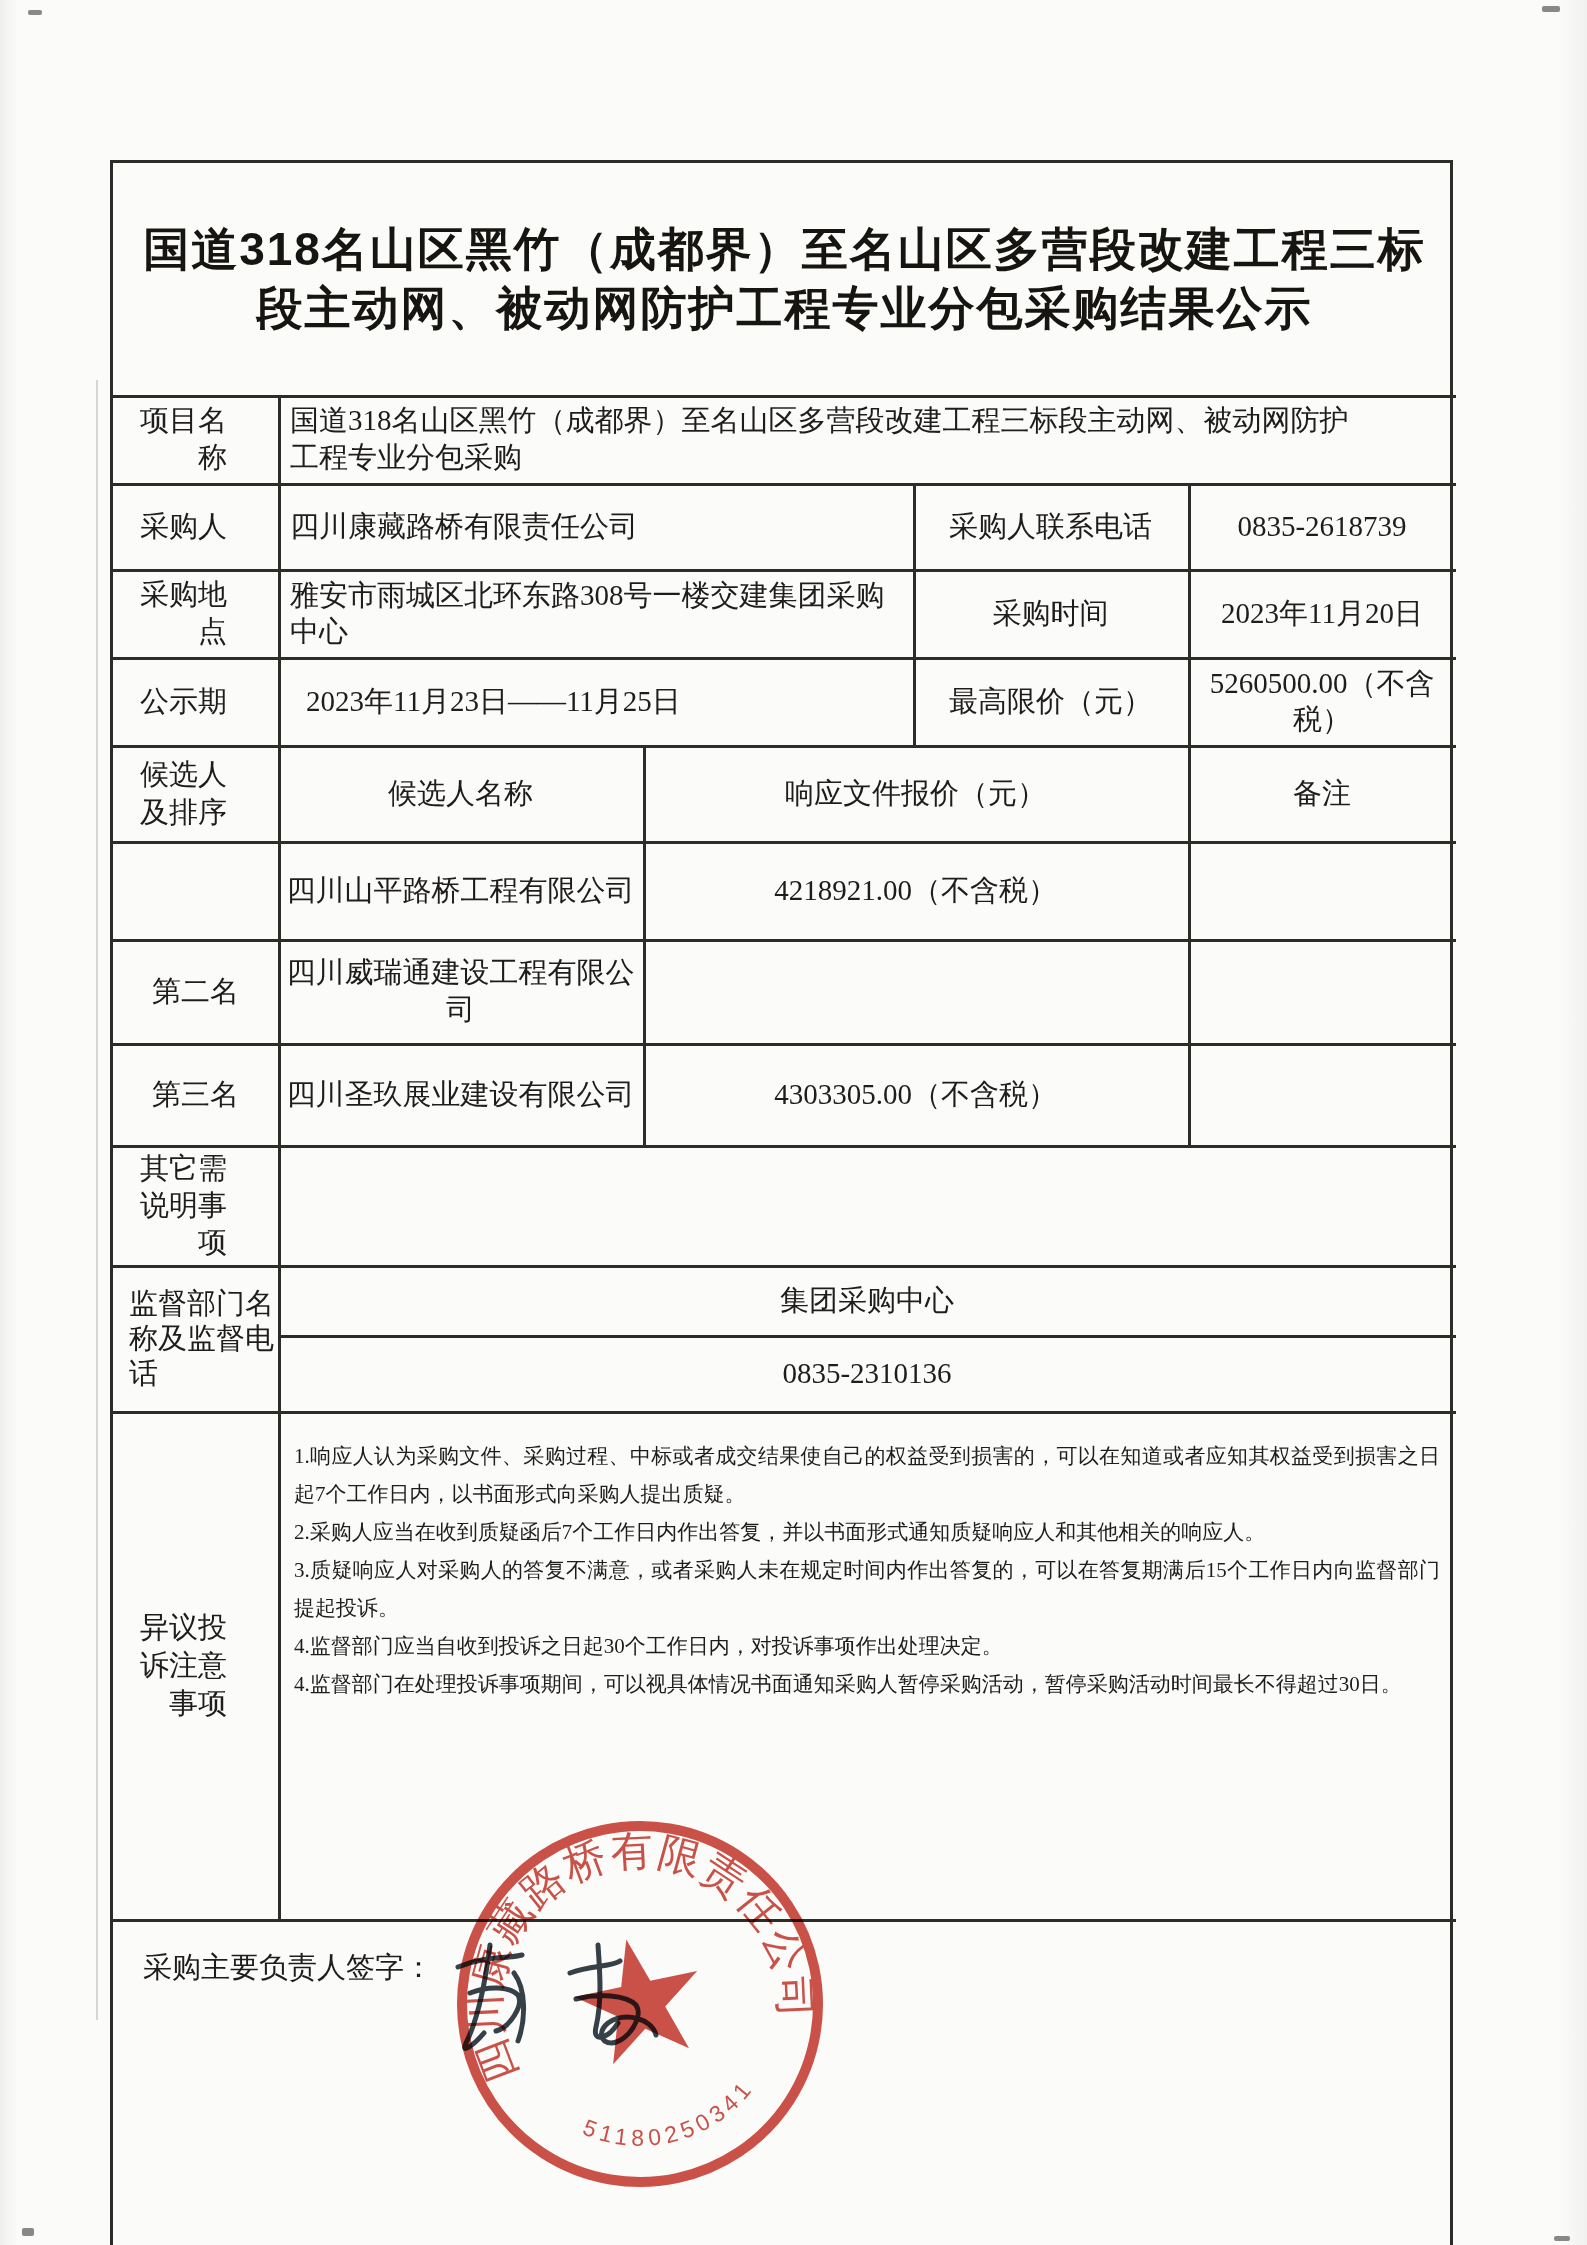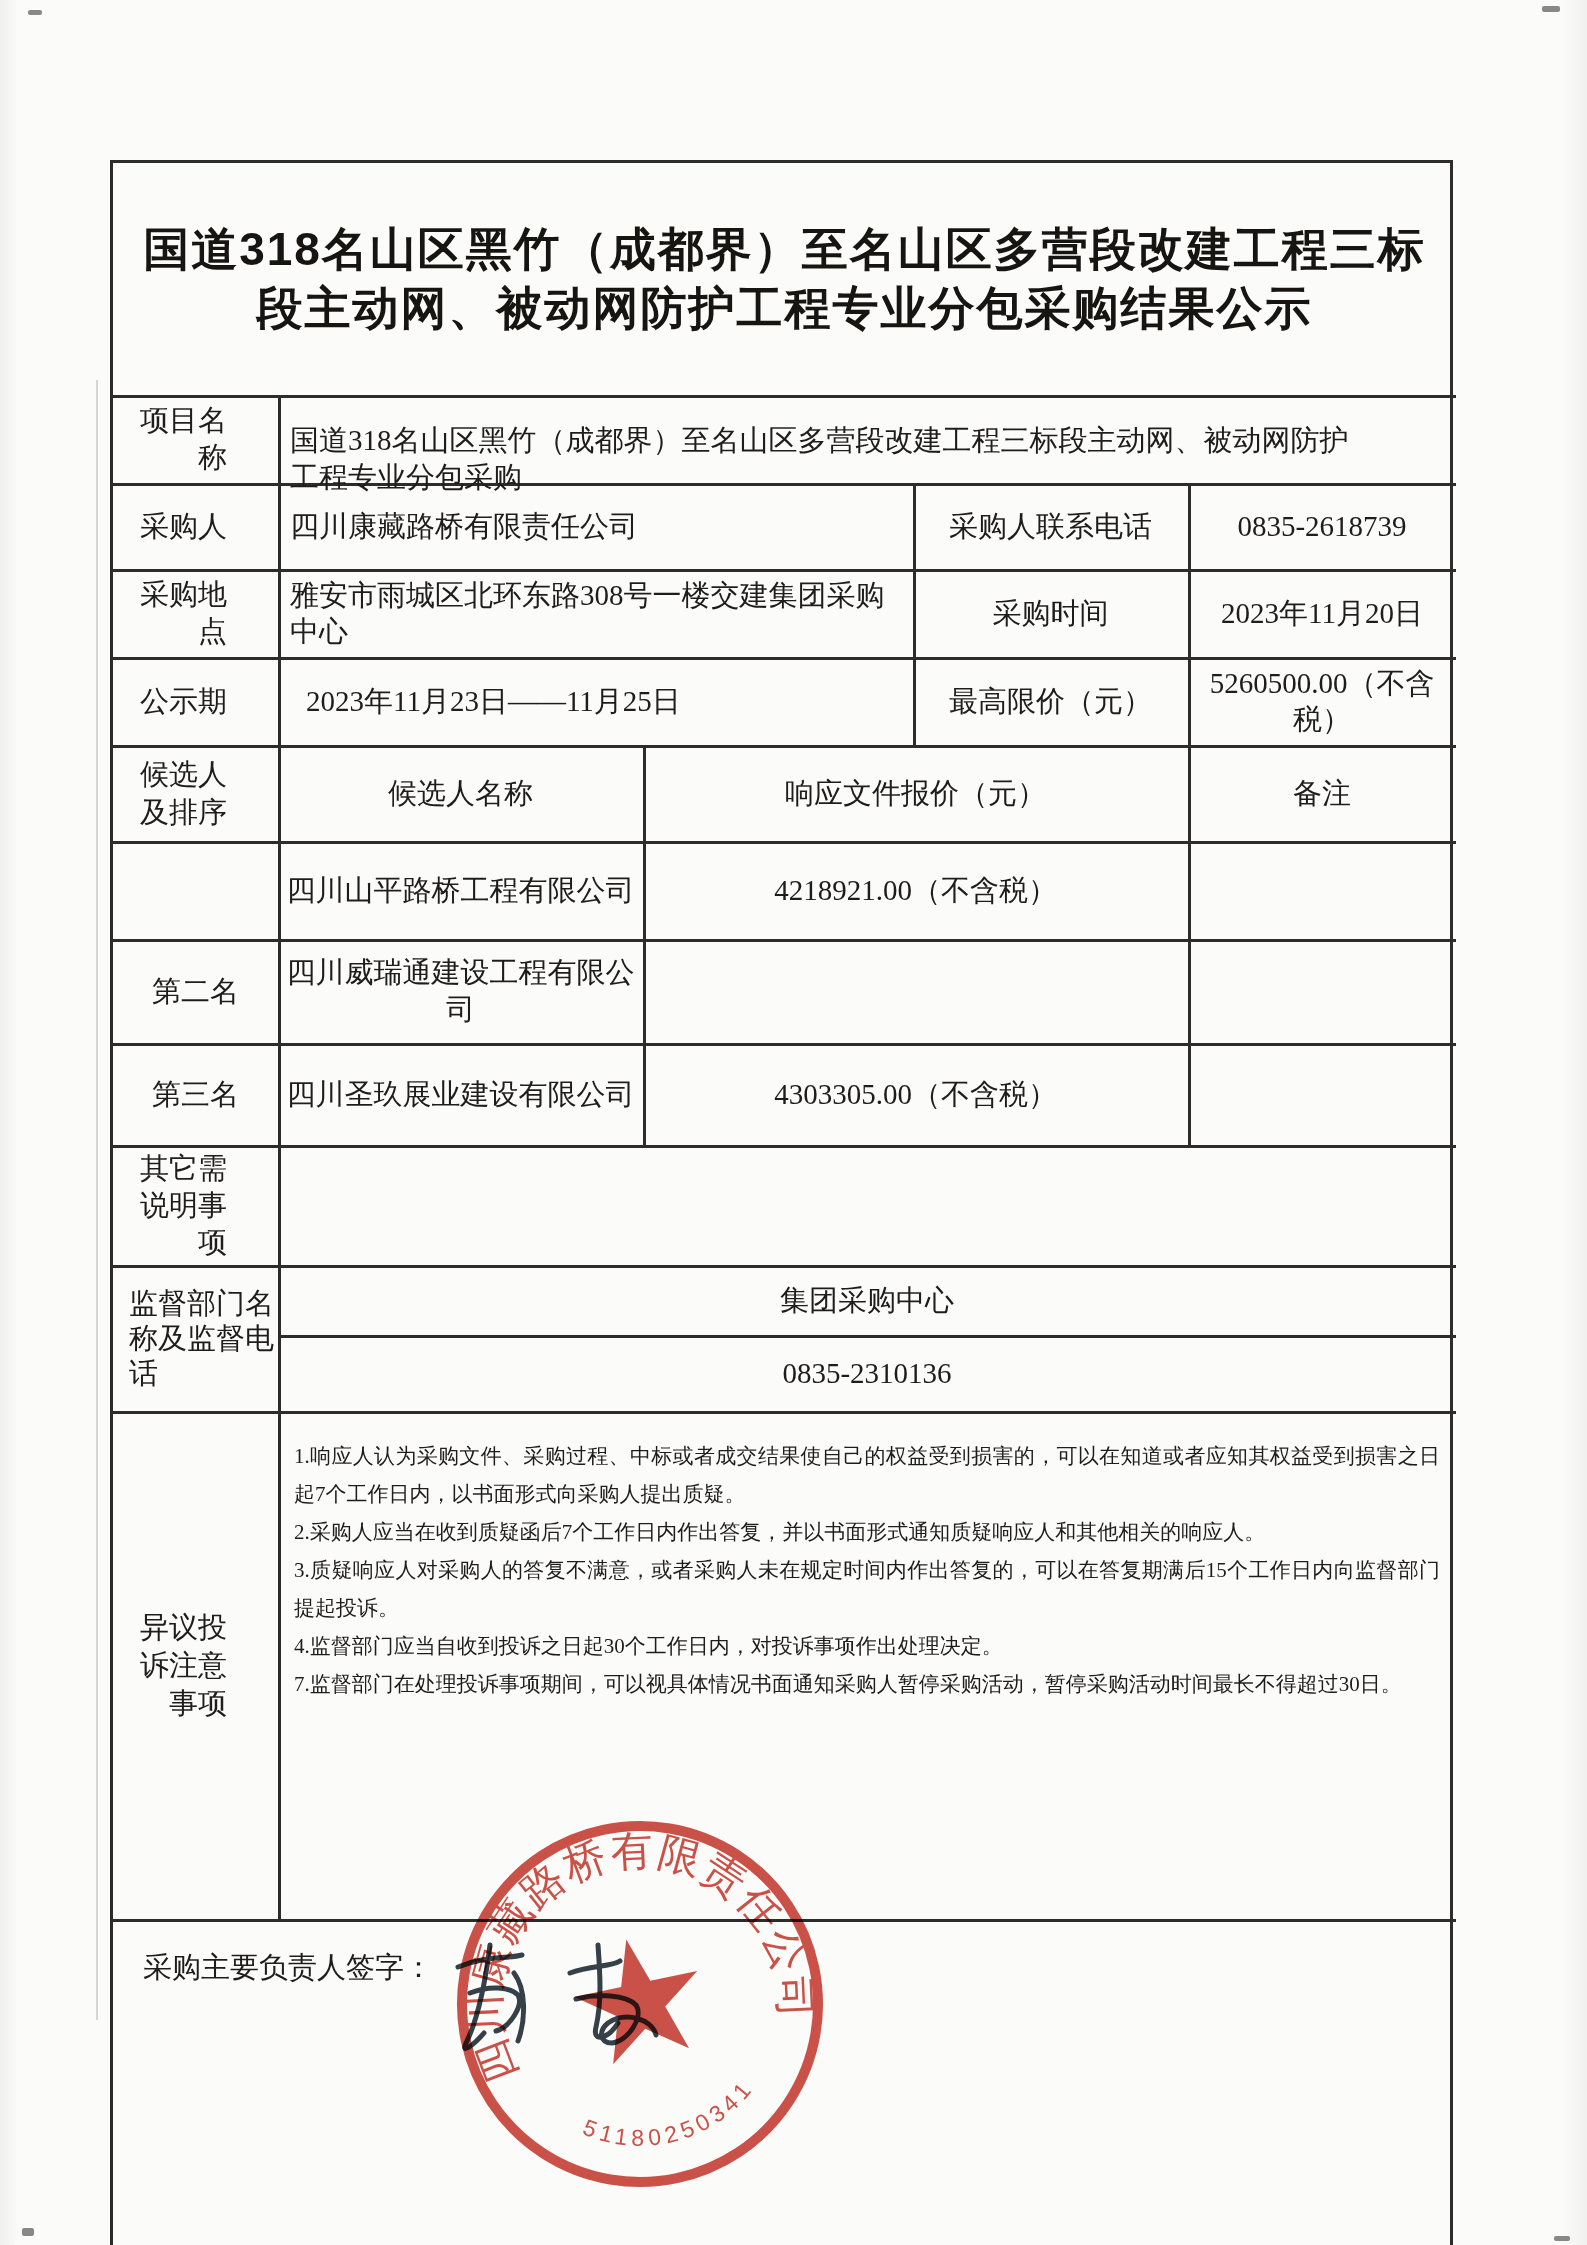--- a/index.html
+++ b/index.html
@@ -68,21 +68,21 @@
   <div class="vline" style="left:1075px;top:320px;height:662px;"></div>
 
   <div class="cell title-cell" style="left:0;top:0;width:1343px;height:232px;">
     <div>国道318名山区黑竹（成都界）至名山区多营段改建工程三标</div>
     <div>段主动网、被动网防护工程专业分包采购结果公示</div>
   </div>
 
   <div class="cell left label-cell" style="left:0;top:232px;width:165px;height:88px;">
     <div class="wrap">项目名称</div>
   </div>
-  <div class="cell left" style="left:165px;top:232px;width:1178px;height:88px;padding-left:12px;margin-top:20px;">
+  <div class="cell left" style="left:165px;top:232px;width:1178px;height:88px;padding-left:12px;">
     <div style="width:1060px;">国道318名山区黑竹（成都界）至名山区多营段改建工程三标段主动网、被动网防护工程专业分包采购</div>
   </div>
 
   <div class="cell left label-cell" style="left:0;top:320px;width:165px;height:86px;">
     <div class="wrap">采购人</div>
   </div>
   <div class="cell left" style="left:165px;top:320px;width:635px;height:86px;padding-left:12px;">四川康藏路桥有限责任公司</div>
   <div class="cell center" style="left:800px;top:320px;width:275px;height:86px;">采购人联系电话</div>
   <div class="cell center" style="left:1075px;top:320px;width:268px;height:86px;">0835-2618739</div>
 
@@ -132,21 +132,21 @@
   <div class="cell center" style="left:165px;top:1172px;width:1178px;height:76px;">0835-2310136</div>
 
   <div class="cell left label-cell" style="left:0;top:1248px;width:165px;height:508px;line-height:38px;">
     <div class="wrap">异议投诉注意事项</div>
   </div>
   <div class="cell obj-cell" style="left:165px;top:1248px;width:1178px;height:508px;">
       <div class="obj-line">1.响应人认为采购文件、采购过程、中标或者成交结果使自己的权益受到损害的，可以在知道或者应知其权益受到损害之日起7个工作日内，以书面形式向采购人提出质疑。</div>
       <div class="obj-line">2.采购人应当在收到质疑函后7个工作日内作出答复，并以书面形式通知质疑响应人和其他相关的响应人。</div>
       <div class="obj-line">3.质疑响应人对采购人的答复不满意，或者采购人未在规定时间内作出答复的，可以在答复期满后15个工作日内向监督部门提起投诉。</div>
       <div class="obj-line">4.监督部门应当自收到投诉之日起30个工作日内，对投诉事项作出处理决定。</div>
-      <div class="obj-line">7.监督部门在处理投诉事项期间，可以视具体情况书面通知采购人暂停采购活动，暂停采购活动时间最长不得超过30日。</div>
+      <div class="obj-line">4.监督部门在处理投诉事项期间，可以视具体情况书面通知采购人暂停采购活动，暂停采购活动时间最长不得超过30日。</div>
     </div>
 
   <div class="cell left sig-cell" style="left:0;top:1756px;width:1343px;height:97px;">
     <span>采购主要负责人签字：</span>
   </div>
 </div>
 
 <svg class="signature" viewBox="0 0 270 170">
   <g fill="none" stroke="#25313a" stroke-width="5" stroke-linecap="round" opacity="0.92">
     <path d="M28,52 C58,40 78,44 92,40 M60,30 C56,62 50,100 36,128 C30,140 44,130 54,118 M40,78 C60,70 80,72 88,80 C94,90 80,112 66,116 M84,58 C96,74 96,104 88,126"></path>

